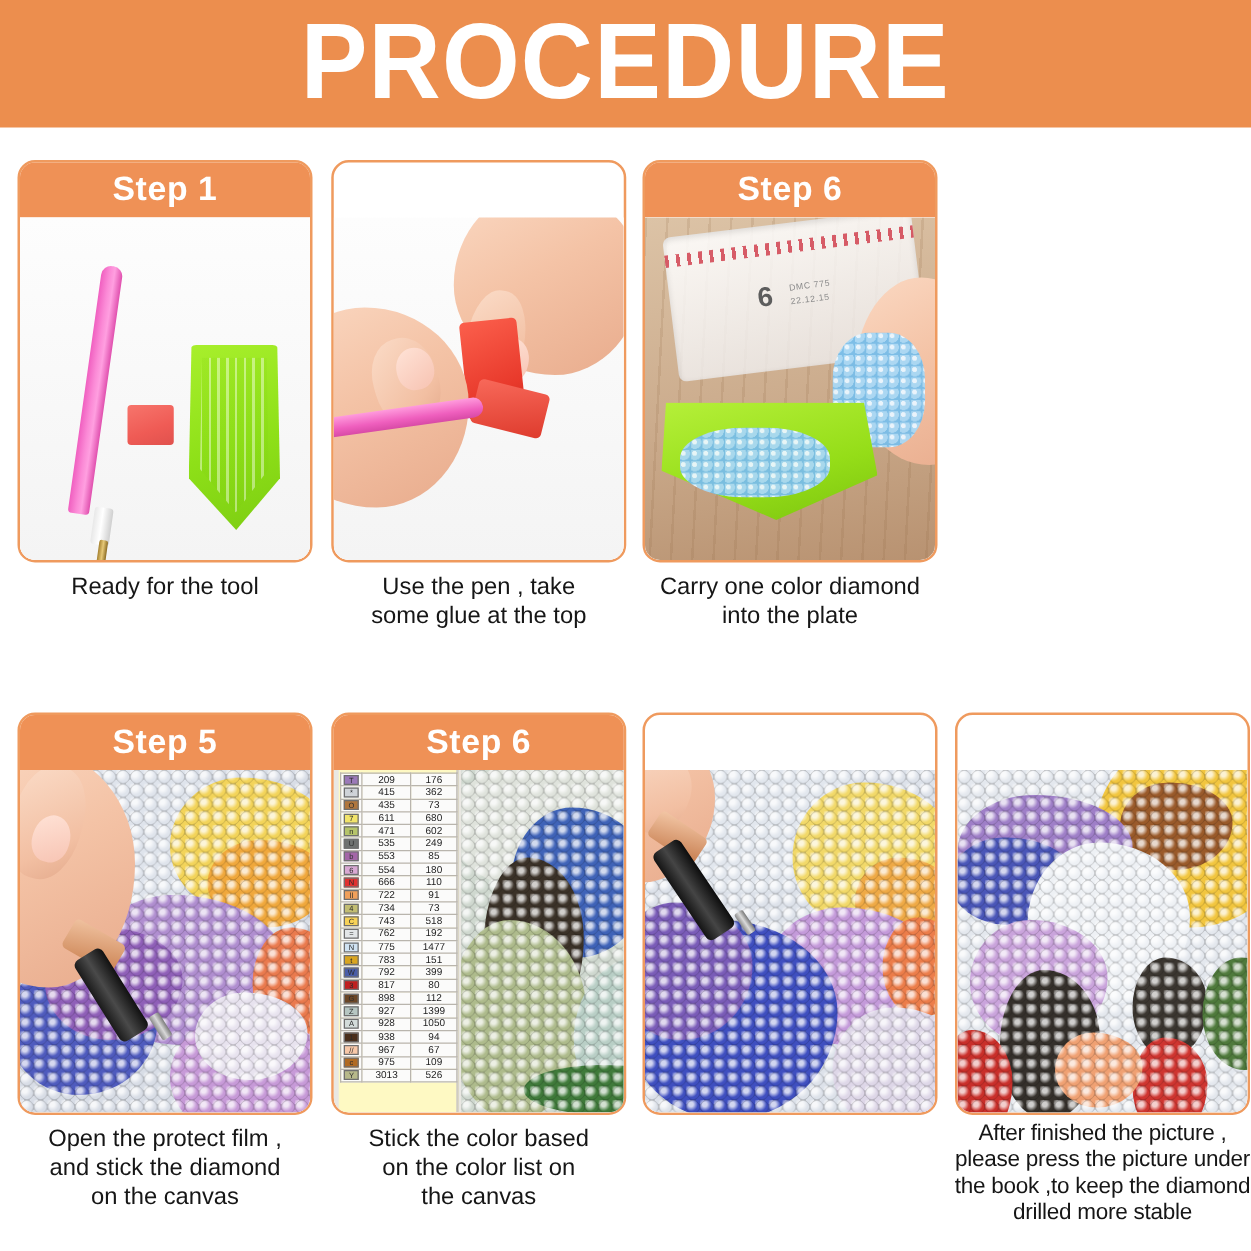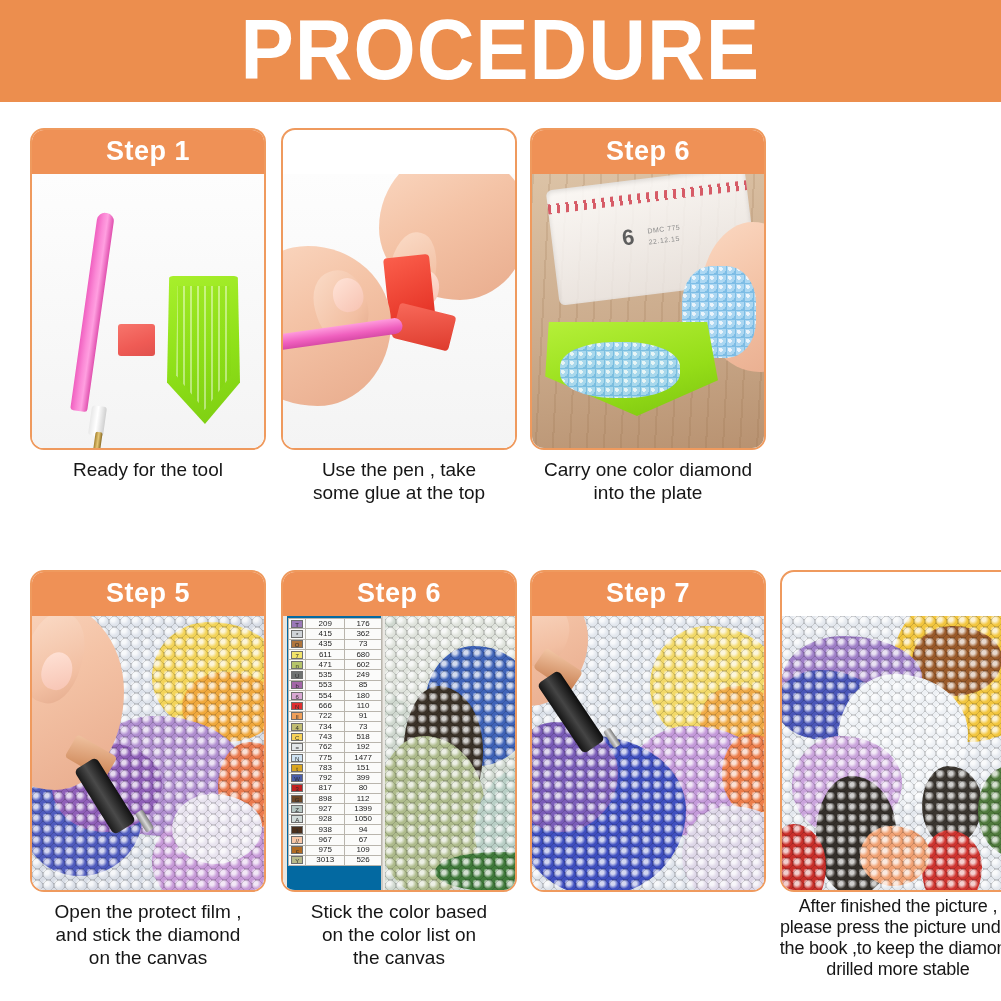--- a/index.html
+++ b/index.html
@@ -24,21 +24,21 @@
     font-size: 86px;
     font-weight: bold;
     letter-spacing: 1px;
     transform: scaleX(0.93);
     line-height: 1;
     padding-bottom: 4px;
   }
 
   
   .grid {
-    position: absolute; left: 16px; top: 102px;
+    position: absolute; left: 0; top: 102px;
     width: 802px; height: 899px; border-radius: 26px;
   }
   .row { position: absolute; left: 0; width: 1001px; }
   .row-1 { top: 26px; height: 420px; }
   .row-2 { top: 468px; height: 420px; }
 
   .cell { position: absolute; top: 0; width: 236px; height: 100%; }
   .cell.c0 { left: 14px; }
   .cell.c1 { left: 265px; }
   .cell.c2 { left: 514px; }
@@ -217,21 +217,21 @@
     position: absolute; inset: 0;
     background-image: radial-gradient(circle at 50% 50%, rgba(0,0,0,0) 56%, rgba(0,0,0,.22) 70%, rgba(0,0,0,0) 72%);
     background-size: 11px 11px;
     pointer-events: none;
   }
   .blob { position: absolute; border-radius: 44% 56% 52% 48% / 50% 46% 54% 50%; }
 
   
   .chart-wrap {
     position: absolute; left: 4px; top: 0px; width: 96px; bottom: 0;
-    background: #0369a1;
+    background: #fef9c3;
     border-right: 2px solid #cfcbc4;
     padding: 2px 16px 0 1px;
   }
   .chart-table { width: 94px; border-collapse: collapse; }
   .chart-table td {
     border: 1px solid #b9b5ad;
     font-size: 8px; height: 10.3px; line-height: 1;
     text-align: center; color: #1d1d1d; padding: 0;
     background: #fbfbfa;
     font-family: "Liberation Sans", sans-serif;
@@ -552,23 +552,20 @@
             </div>
           </div>
         </div>
         <div class="caption" style="white-space:pre-line;">Stick the color based
 on the color list on
 the canvas</div>
       </div>
 
       <div class="cell c2">
         <div class="card">
-          <div class="card-header">
-            <span class="card-header-label">Step 7</span>
-          </div>
           <div class="card-body">
             <div class="mosaic" style="background:#dde2ea;">
               <div class="blob" style="left:-20px;top:-12px;width:210px;height:110px;background:#e2e7ee;"></div>
               <div class="blob" style="left:118px;top:10px;width:130px;height:120px;background:#f2d969;"></div>
               <div class="blob" style="left:168px;top:70px;width:80px;height:70px;background:#efaa46;"></div>
               <div class="blob" style="left:96px;top:110px;width:140px;height:110px;background:#c49ada;"></div>
               <div class="blob" style="left:-16px;top:120px;width:170px;height:160px;background:#3f4fc0;"></div>
               <div class="blob" style="left:-24px;top:106px;width:110px;height:110px;background:#7a5cb8;"></div>
               <div class="blob" style="left:190px;top:118px;width:64px;height:80px;background:#ec7d4a;"></div>
               <div class="blob" style="left:150px;top:190px;width:110px;height:100px;background:#ded7e8;"></div>

